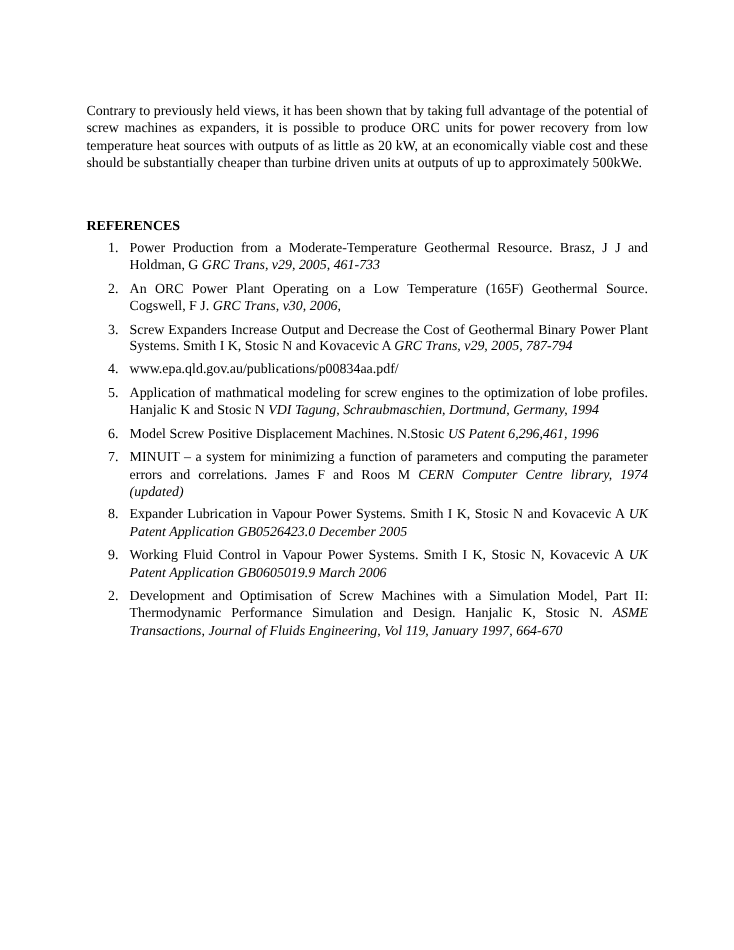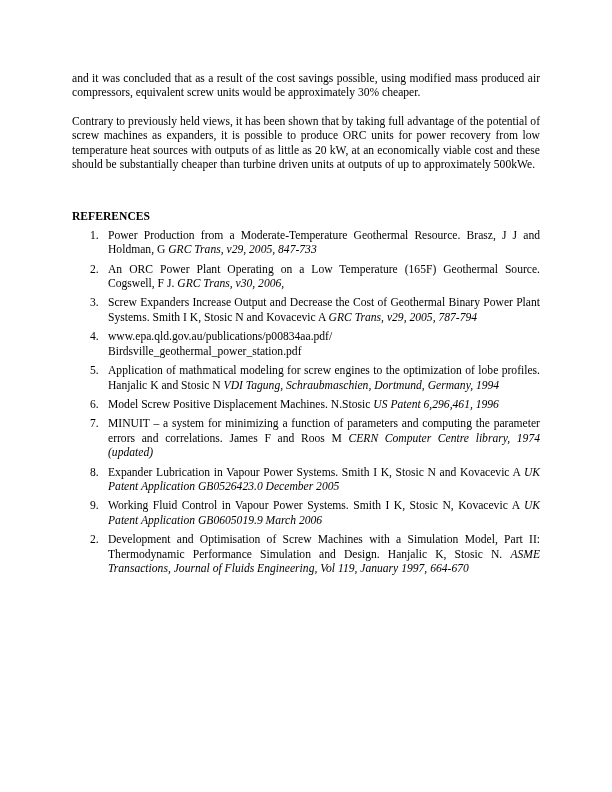--- a/index.html
+++ b/index.html
@@ -63,45 +63,43 @@
     .nowrap-block {
       display: block;
       font-family: Liberation Serif, serif;
     }
   </style>
 </head>
 <body>
 
 <div class="page">
 
-  <p class="para">and it was concluded that as a result of the cost savings possible, using modified mass produced air compressors, equivalent screw units would be approximately 30% cheaper.</p>
 
   <div class="gap-after-heading"></div>
 
   <p class="para">Contrary to previously held views, it has been shown that by taking full advantage of the potential of screw machines as expanders, it is possible to produce ORC units for power recovery from low temperature heat sources with outputs of as little as 20 kW, at an economically viable cost and these should be substantially cheaper than turbine driven units at outputs of up to approximately 500kWe.</p>
 
   <p class="heading refs-heading">REFERENCES</p>
 
   <ol class="refs">
     <li>
       <span class="num">1.</span>
-      <span>Power Production from a Moderate-Temperature Geothermal Resource. Brasz, J J and Holdman, G </span><span class="src">GRC Trans, v29, 2005, 847-733</span>
+      <span>Power Production from a Moderate-Temperature Geothermal Resource. Brasz, J J and Holdman, G </span><span class="src">GRC Trans, v29, 2005, 461-733</span>
     </li>
     <li>
       <span class="num">2.</span>
       <span>An ORC Power Plant Operating on a Low Temperature (165F) Geothermal Source. Cogswell, F J.  </span><span class="src">GRC Trans, v30, 2006,</span>
     </li>
     <li>
       <span class="num">3.</span>
       <span>Screw Expanders Increase Output and Decrease the Cost of Geothermal Binary Power Plant Systems. Smith I K, Stosic N and Kovacevic A </span><span class="src">GRC Trans, v29, 2005, 787-794</span>
     </li>
     <li>
       <span class="num">4.</span>
       <span class="nowrap-block">www.epa.qld.gov.au/publications/p00834aa.pdf/</span>
-      <span class="nowrap-block">Birdsville_geothermal_power_station.pdf</span>
     </li>
     <li>
       <span class="num">5.</span>
       <span>Application of mathmatical modeling for screw engines to the optimization of lobe profiles. Hanjalic K and Stosic N </span><span class="src">VDI Tagung, Schraubmaschien, Dortmund, Germany, 1994</span>
     </li>
     <li>
       <span class="num">6.</span>
       <span> Model Screw Positive Displacement Machines. N.Stosic  </span><span class="src">US Patent 6,296,461, 1996</span>
     </li>
     <li>

